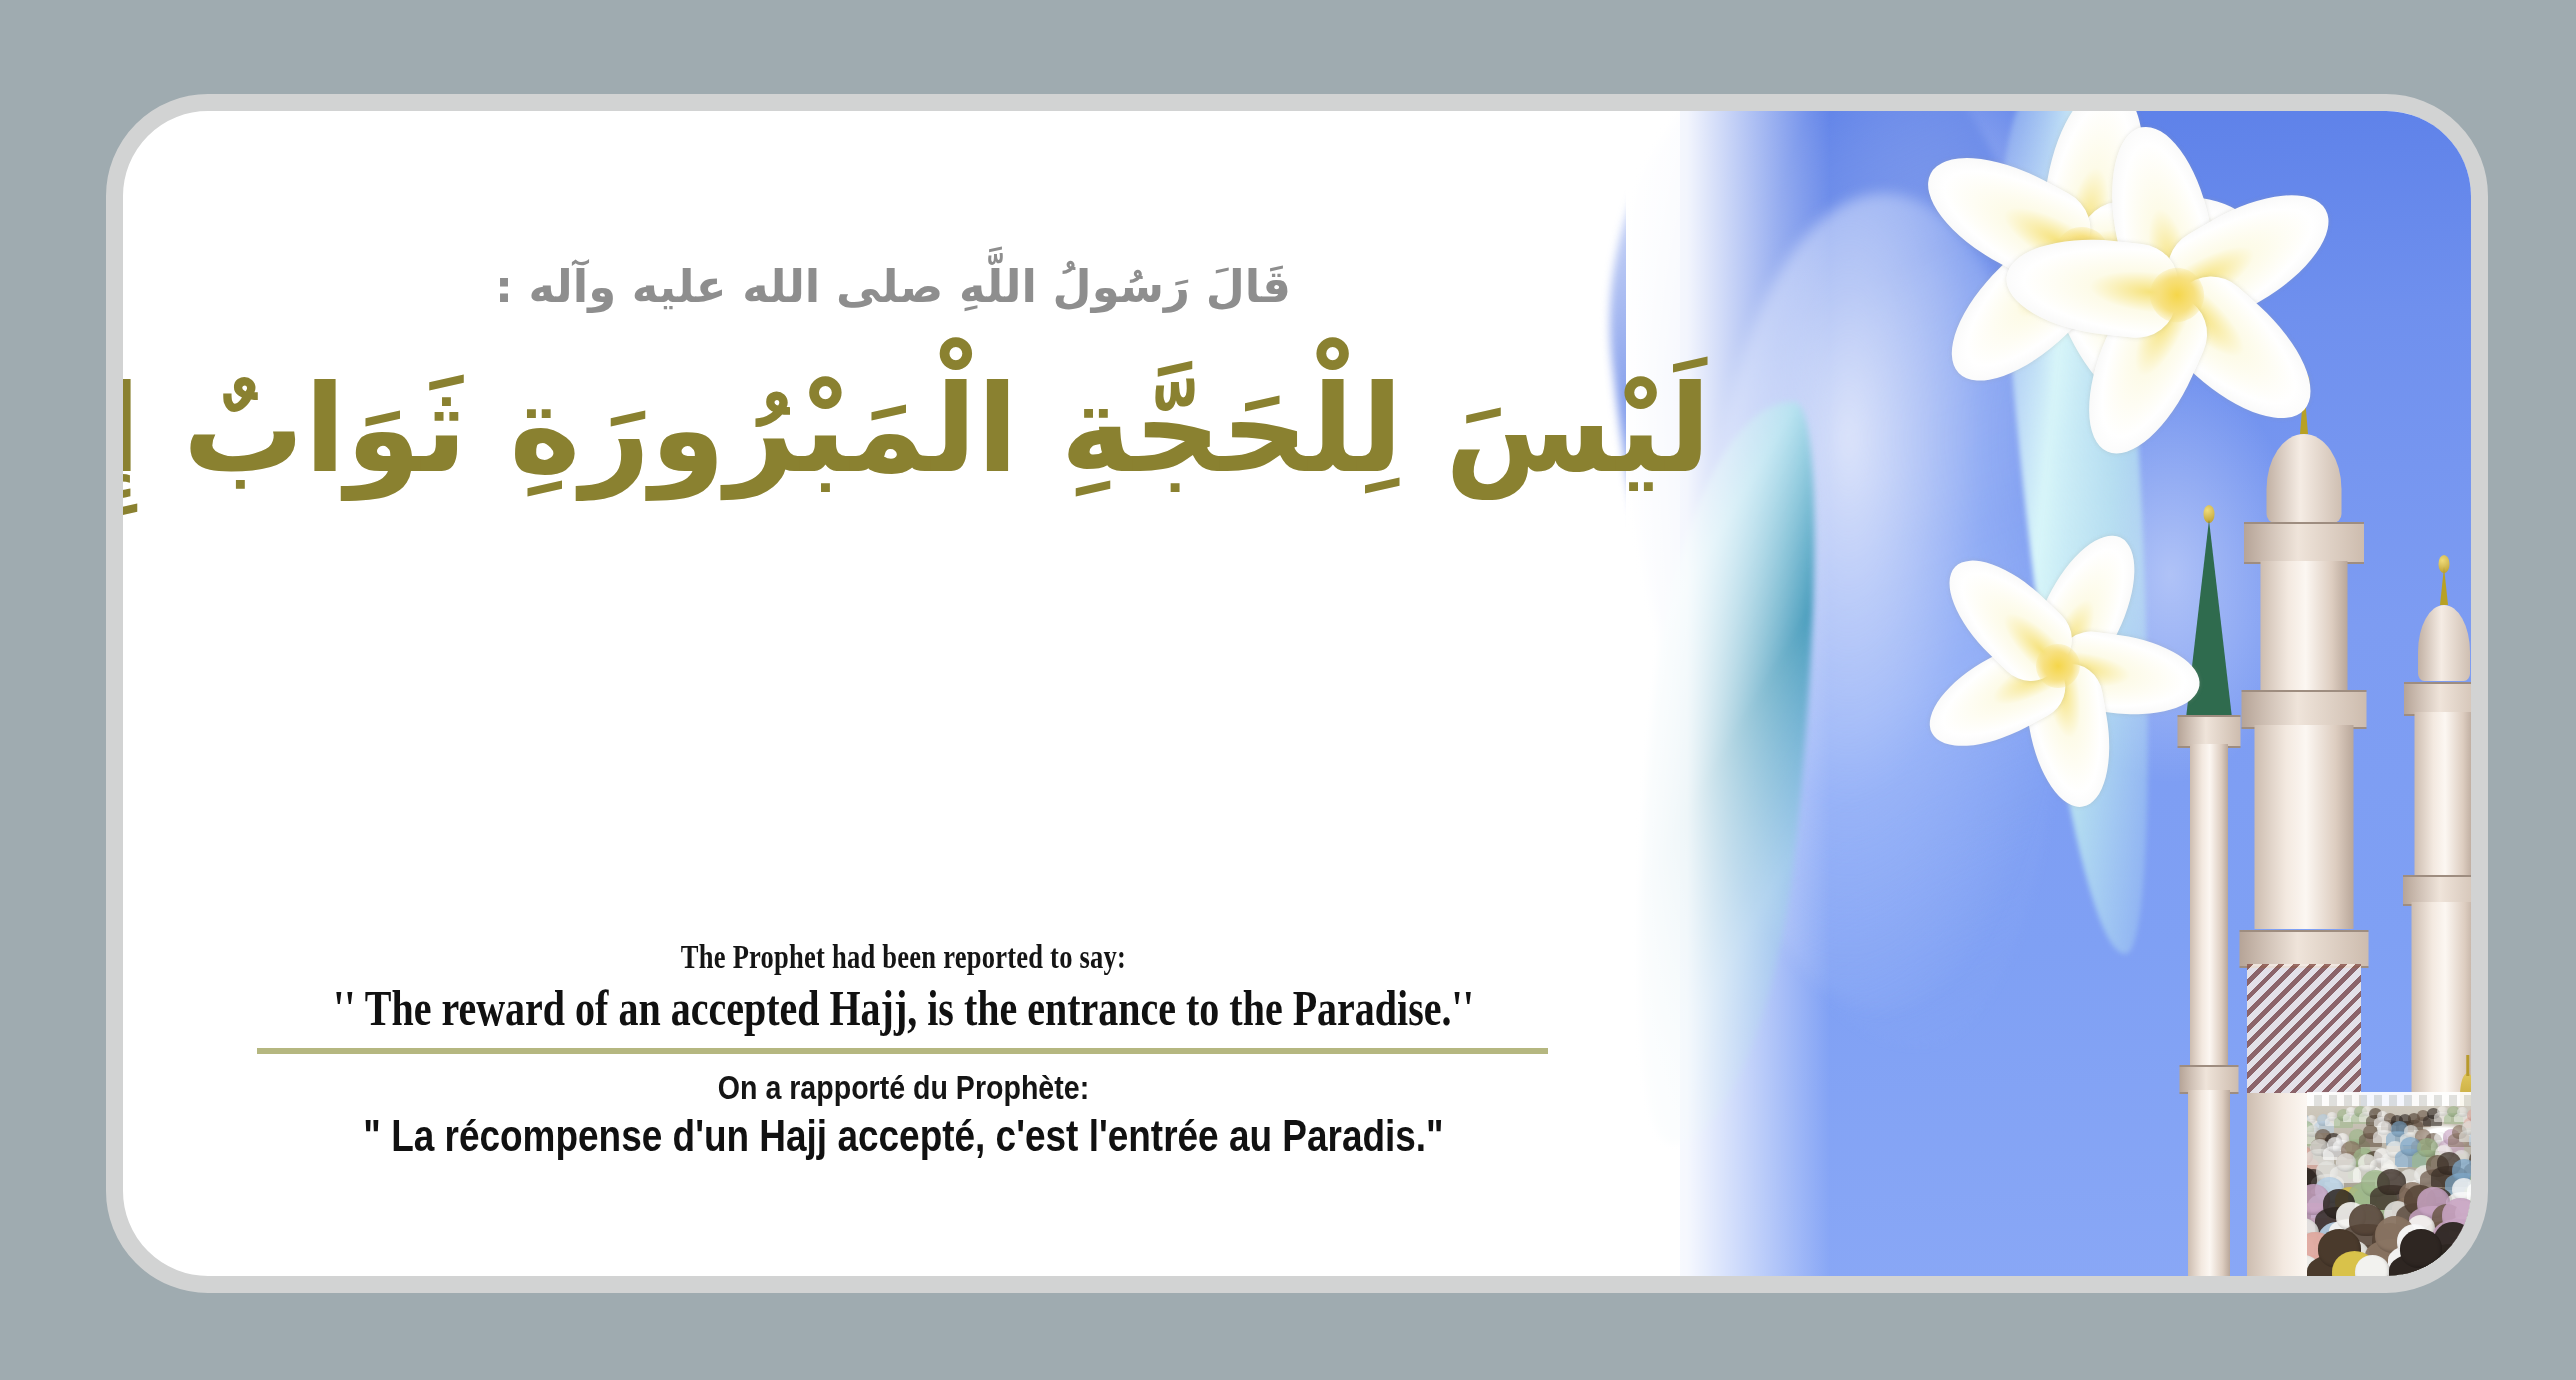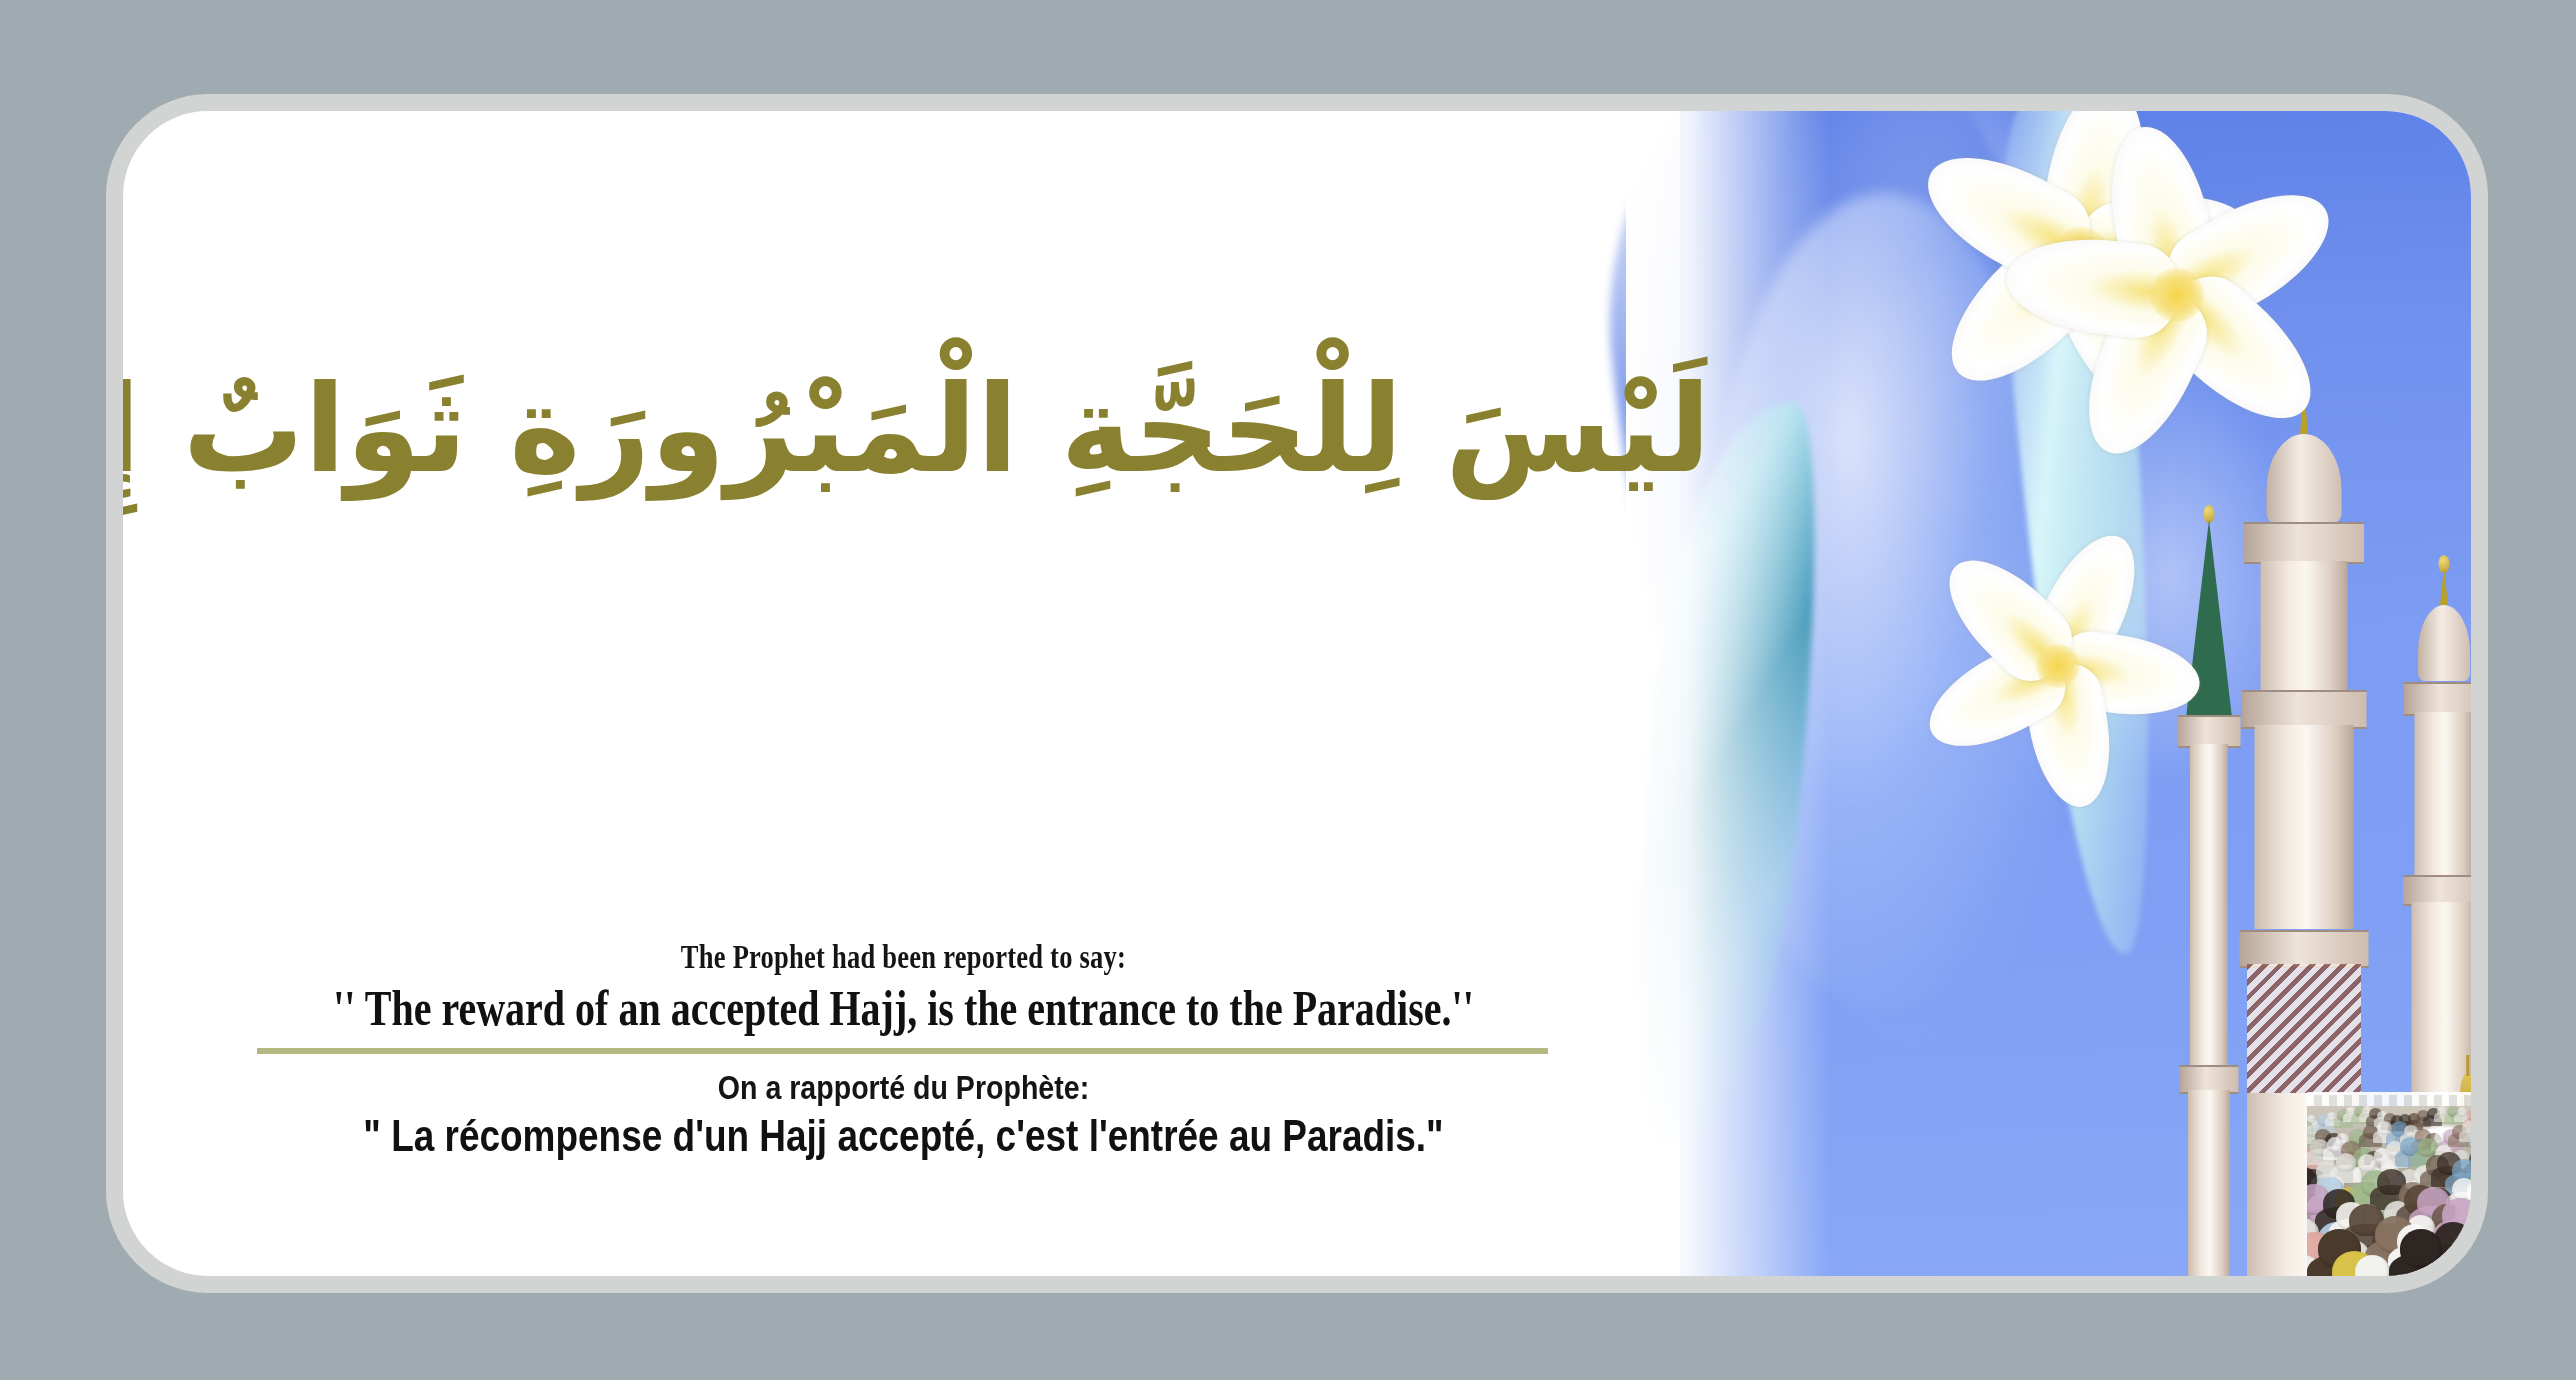--- a/index.html
+++ b/index.html
@@ -645,20 +645,21 @@
         <div class="petal" style="transform:translate(-50%,-100%) rotate(78deg);"></div>
         <div class="petal" style="transform:translate(-50%,-100%) rotate(150deg);"></div>
         <div class="petal" style="transform:translate(-50%,-100%) rotate(222deg);"></div>
         <div class="petal" style="transform:translate(-50%,-100%) rotate(294deg);"></div>
         <div class="core"></div>
       </div>
     </div>
 
     <div class="content">
 
+      <div class="hadith-intro">قَالَ رَسُولُ اللَّهِ صلى الله عليه وآله :</div>
 
       <div class="hadith-main">لَيْسَ لِلْحَجَّةِ الْمَبْرُورَةِ ثَوَابٌ إِلَّا الْجَنَّةُ</div>
 
       <div class="en-intro">The Prophet had been reported to say:</div>
 
       <div class="en-quote">'' The reward of an accepted Hajj, is the entrance to the Paradise.''</div>
 
       <div class="divider"></div>
 
       <div class="fr-intro">On a rapporté du Prophète:</div>

